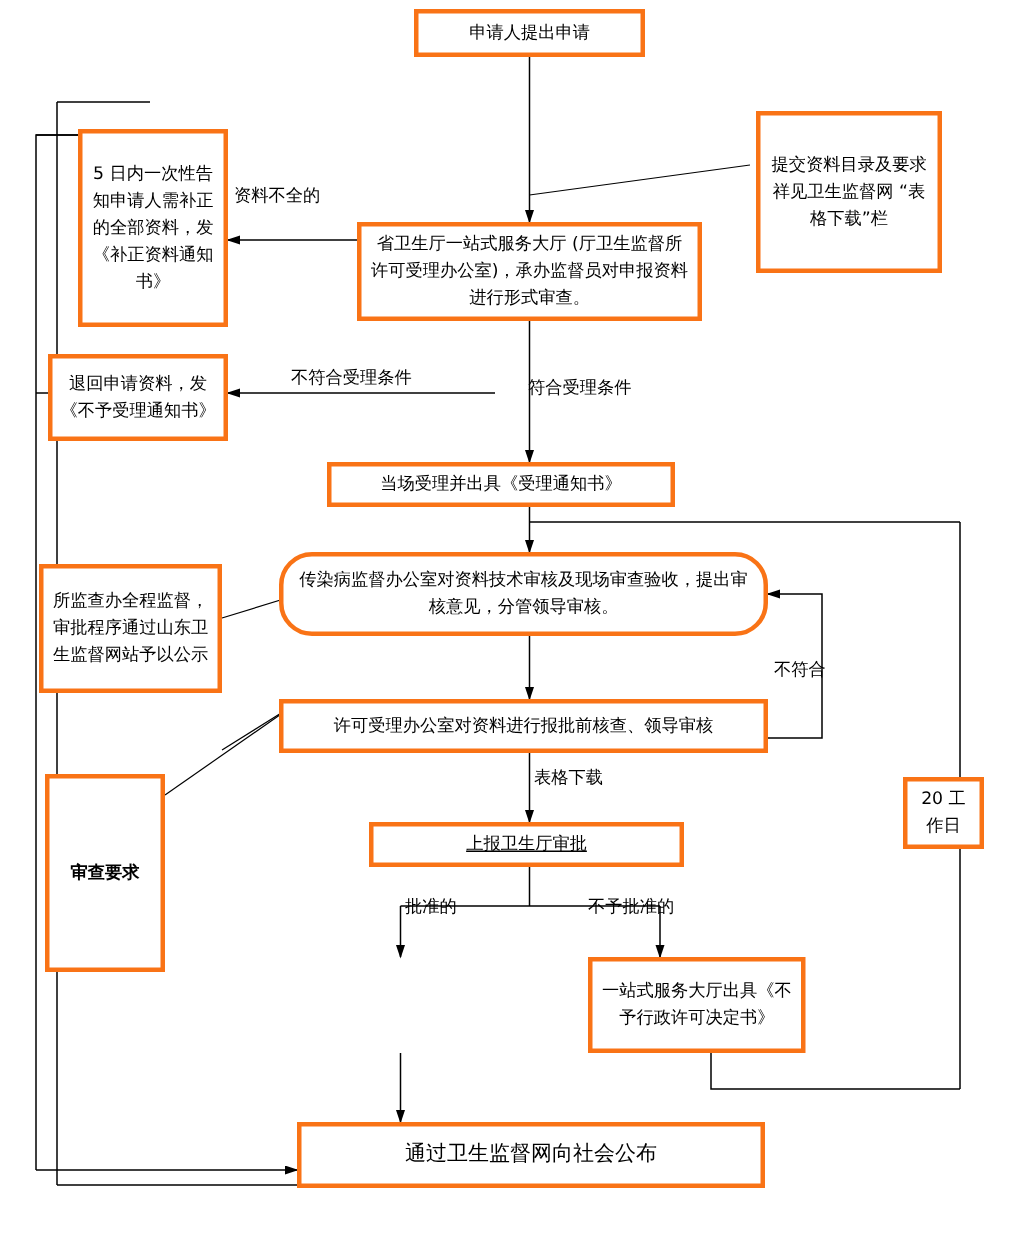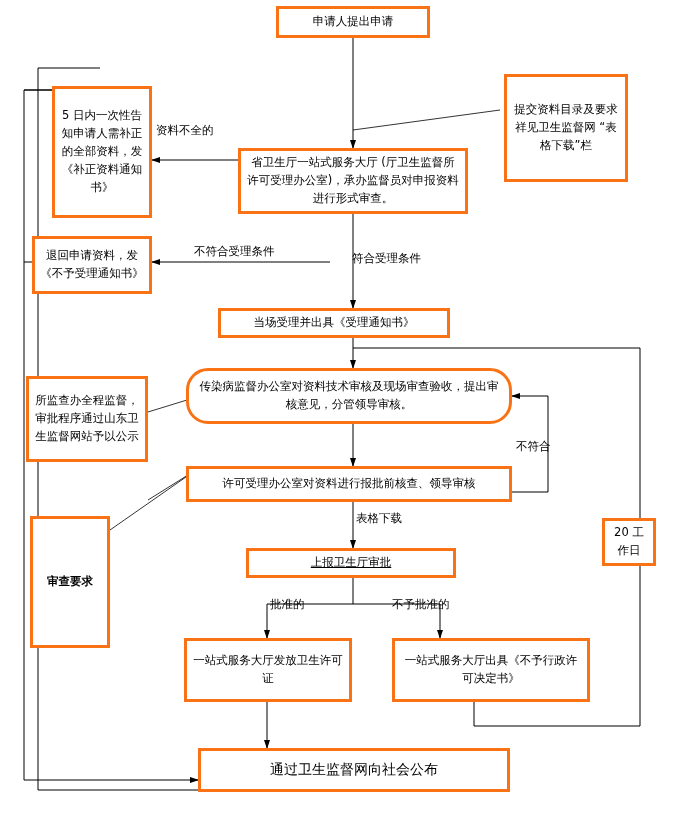--- a/index.html
+++ b/index.html
@@ -137,25 +137,22 @@
   <div class="node" style="left:30px;top:516px;width:80px;height:132px;">
     <span class="inner">
       <span class="ttl">审查要求</span>
     </span>
   </div>
 
   <div class="node" style="left:246px;top:548px;width:210px;height:30px;text-decoration:underline;">
     <span class="inner">上报卫生厅审批</span>
   </div>
 
-  <div class="node" style="left:184px;top:638px;width:168px;height:64px;">
-    <span class="inner">一站式服务大厅发放卫生许可证</span>
-  </div>
 
-  <div class="node" style="left:392px;top:638px;width:198px;height:64px;">
+  <div class="node" style="left:392px;top:638px;width:145px;height:64px;">
     <span class="inner">一站式服务大厅出具《不予行政许可决定书》</span>
   </div>
 
   <div class="node" style="left:198px;top:748px;width:312px;height:44px;font-size:14px;">
     <span class="inner">通过卫生监督网向社会公布</span>
   </div>
 
   <div class="node" style="left:602px;top:518px;width:54px;height:48px;">
     <span class="inner">20  工作日</span>
   </div>

